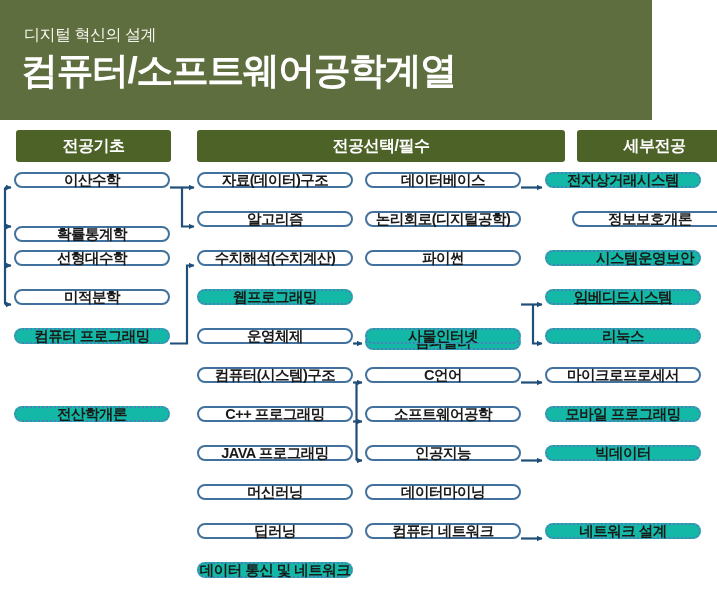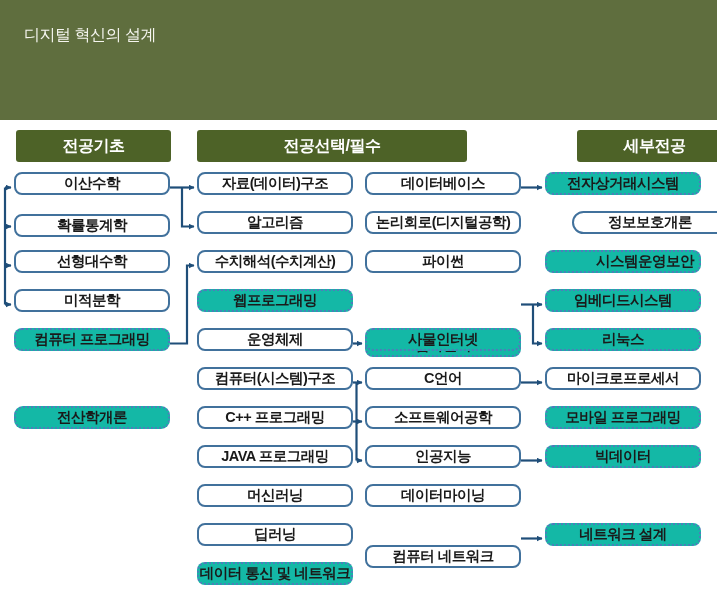--- a/index.html
+++ b/index.html
@@ -1,61 +1,62 @@
 <!DOCTYPE html>
 <html><head>
 <meta charset="utf-8">
 <style>
   html,body{margin:0;padding:0;background:#fff;}
   #canvas{
     position:relative;width:717px;height:600px;background:#ffffff;
     font-family:"Liberation Sans","DejaVu Sans",sans-serif;overflow:hidden;
   }
   
-  .banner{position:absolute;left:0;top:0;width:717px;height:120px;background:#5f6e3e;}
+  .banner{position:absolute;left:0;top:0;width:652px;height:120px;background:#5f6e3e;}
   .banner .subtitle{
     position:absolute;left:24px;top:25px;color:#f5f5ef;font-size:16px;font-weight:500;letter-spacing:-0.5px;
   }
   .banner .title{
     position:absolute;left:21px;top:46px;color:#ffffff;font-size:37px;font-weight:800;letter-spacing:-1.5px;
   }
   
   .section-header{
     position:absolute;top:130px;height:32px;background:#4d6227;border-radius:3px;
     color:#ffffff;font-size:16px;font-weight:700;letter-spacing:-0.5px;
     display:flex;align-items:center;justify-content:center;
   }
   
   .course-box{
-    position:absolute;width:156px;height:23px;border-radius:8px;box-sizing:border-box;
+    position:absolute;width:156px;height:16px;border-radius:8px;box-sizing:border-box;
     display:flex;align-items:center;justify-content:center;
     font-size:14.5px;font-weight:700;color:#1a1a1a;letter-spacing:-0.5px;white-space:nowrap;
   }
   .course-box.solid{background:#ffffff;border:2px solid #41719c;}
   .course-box.dotted{background:#14b8a6;border:2px dotted #4d7dbb;}
   
   #arrows{position:absolute;left:0;top:0;width:717px;height:600px;pointer-events:none;}
 </style>
 </head>
 <body>
 
 <div id="canvas">
 
   <div class="banner">
     <div class="subtitle">디지털 혁신의 설계</div>
+    <div class="title">컴퓨터/소프트웨어공학계열</div>
   </div>
 
   <div id="sections">
       <div class="section-header" style="left: 16px; width: 155px;">전공기초</div>
-      <div class="section-header" style="left: 197px; width: 270px;">전공선택/필수</div>
+      <div class="section-header" style="left: 197px; width: 368px;">전공선택/필수</div>
       <div class="section-header" style="left: 545px; width: 155px; margin-left: 32px;">세부전공</div>
     </div>
   <div id="boxes">
       <div class="course-box solid" style="left: 14px; top: 172px;">이산수학</div>
-      <div class="course-box solid" style="left: 14px; top: 214px;">확률통계학</div>
+      <div class="course-box solid" style="left: 14px; top: 226px;">확률통계학</div>
       <div class="course-box solid" style="left: 14px; top: 250px;">선형대수학</div>
       <div class="course-box solid" style="left: 14px; top: 289px;">미적분학</div>
       <div class="course-box dotted" style="left: 14px; top: 328px;">컴퓨터 프로그래밍</div>
       <div class="course-box dotted" style="left: 14px; top: 406px; border-radius: 9px;">전산학개론</div>
       <div class="course-box solid" style="left: 197px; top: 172px; text-align: center;">자료(데이터)구조</div>
       <div class="course-box solid" style="left: 197px; top: 211px;">알고리즘</div>
       <div class="course-box solid" style="left: 197px; top: 250px;">수치해석(수치계산)</div>
       <div class="course-box dotted" style="left: 197px; top: 289px;">웹프로그래밍</div>
       <div class="course-box solid" style="left: 197px; top: 328px;">운영체제</div>
       <div class="course-box solid" style="left: 197px; top: 367px;">컴퓨터(시스템)구조</div>
@@ -66,25 +67,25 @@
       <div class="course-box dotted" style="left: 197px; top: 562px;">데이터 통신 및 네트워크</div>
       <div class="course-box solid" style="left: 365px; top: 172px;">데이터베이스</div>
       <div class="course-box solid" style="left: 365px; top: 211px;">논리회로(디지털공학)</div>
       <div class="course-box solid" style="left: 365px; top: 250px;">파이썬</div>
       <div class="course-box dotted" style="left: 365px; top: 289px; margin-top: 45px;">컴파일러</div>
       <div class="course-box dotted" style="left: 365px; top: 328px;">사물인터넷</div>
       <div class="course-box solid" style="left: 365px; top: 367px;">C언어</div>
       <div class="course-box solid" style="left: 365px; top: 406px;">소프트웨어공학</div>
       <div class="course-box solid" style="left: 365px; top: 445px;">인공지능</div>
       <div class="course-box solid" style="left: 365px; top: 484px;">데이터마이닝</div>
-      <div class="course-box solid" style="left: 365px; top: 545px;">컴퓨터 네트워크</div>
+      <div class="course-box solid" style="left: 365px; top: 523px;">컴퓨터 네트워크</div>
       <div class="course-box dotted" style="left: 545px; top: 172px;">전자상거래시스템</div>
       <div class="course-box solid" style="left: 572px; top: 211px; border-radius: 15px;">정보보호개론</div>
       <div class="course-box dotted" style="left: 545px; top: 250px; padding-left: 44px;">시스템운영보안</div>
-      <div class="course-box dotted" style="left: 545px; top: 289px;">임베디드시스템</div>
+      <div class="course-box dotted" style="left: 545px; top: 289px; text-decoration: underline;">임베디드시스템</div>
       <div class="course-box dotted" style="left: 545px; top: 328px;">리눅스</div>
       <div class="course-box solid" style="left: 545px; top: 367px;">마이크로프로세서</div>
       <div class="course-box dotted" style="left: 545px; top: 406px;">모바일 프로그래밍</div>
       <div class="course-box dotted" style="left: 545px; top: 445px;">빅데이터</div>
       <div class="course-box dotted" style="left: 545px; top: 523px;">네트워크 설계</div>
     </div>
 
   <svg id="arrows" viewBox="0 0 717 600">
     <defs>
       <marker id="ah" markerWidth="8" markerHeight="8" refX="5.5" refY="3" orient="auto" markerUnits="userSpaceOnUse">

